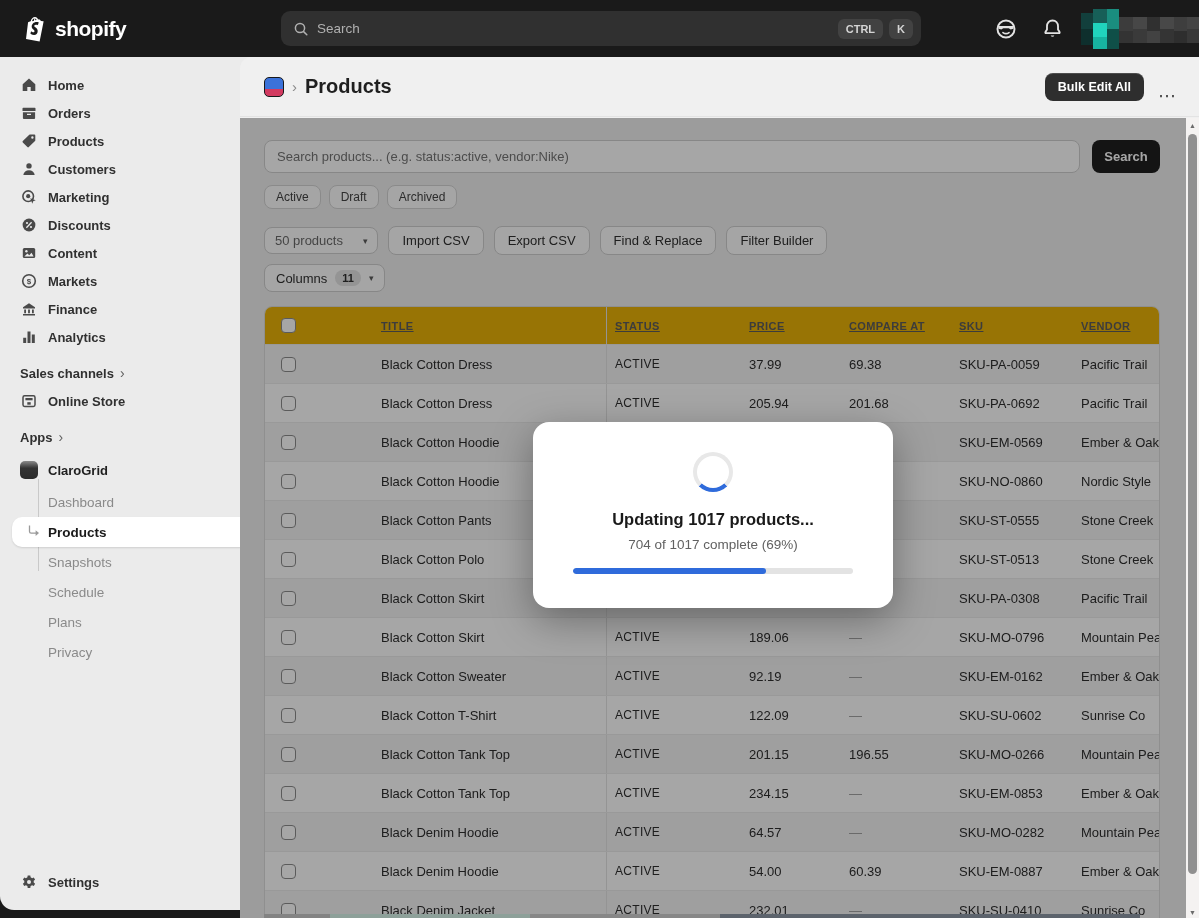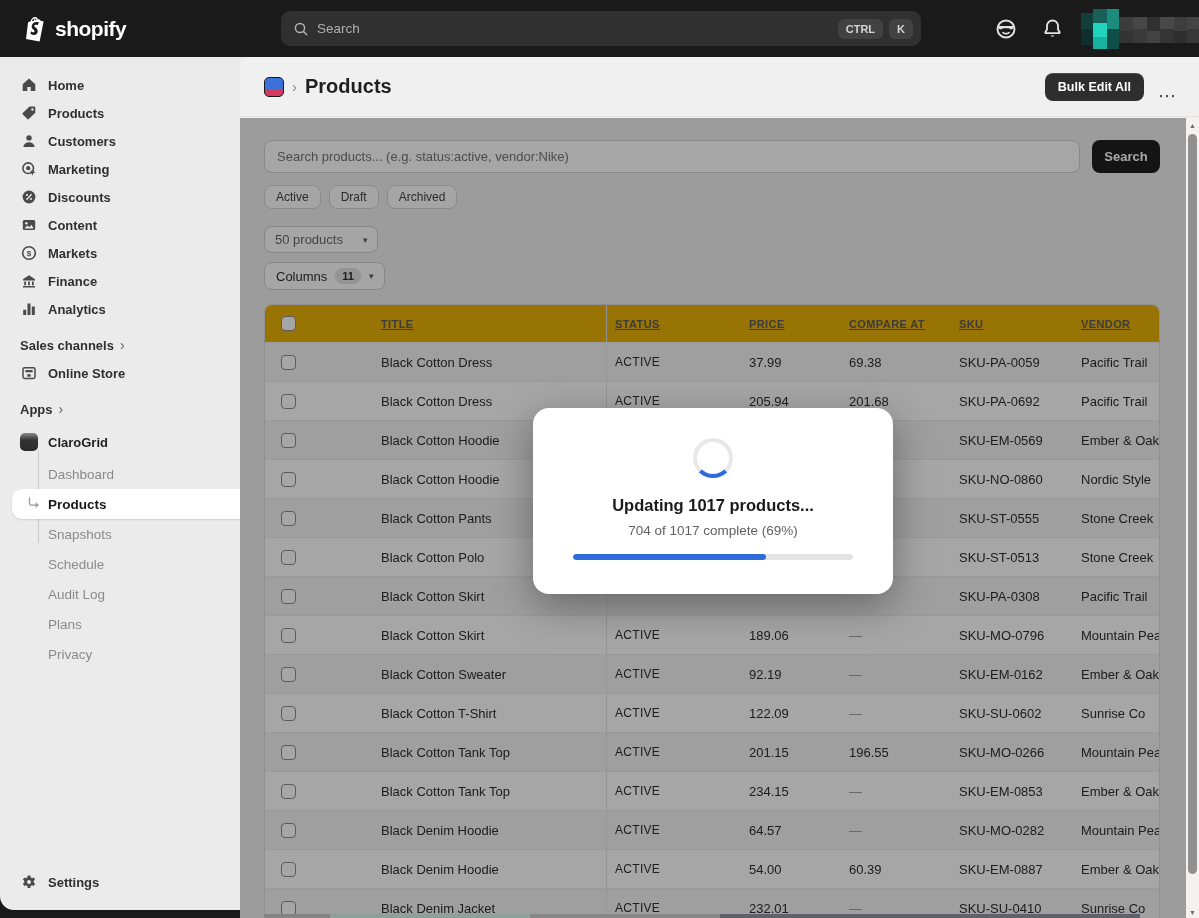--- a/index.html
+++ b/index.html
@@ -106,21 +106,21 @@
 
   .bottom-strip { position:absolute; left:24px; bottom:0; height:4px; display:flex; }
   .bottom-strip .s1 { width:66px; background:#c9c9c9; }
   .bottom-strip .s2 { width:200px; background:#d9f6ec; }
   .bottom-strip .s3 { width:190px; background:#cfcfcf; }
   .bottom-strip .s4 { width:420px; background:#8e99a6; }
 
   
   .overlay { position:absolute; left:0; top:61px; width:946px; height:800px;
     background:rgba(0,0,0,0.35); z-index:10; }
-  .modal { position:absolute; left:293px; top:351px; width:360px; height:186px; background:#fff;
+  .modal { position:absolute; left:293px; top:365px; width:360px; height:186px; background:#fff;
     border-radius:16px; box-shadow:0 12px 40px rgba(0,0,0,0.35); z-index:20;
     display:flex; flex-direction:column; align-items:center; }
   .spinner { margin-top:30px; width:40px; height:40px; border-radius:50%;
     border:4px solid #e8e8e8; border-bottom-color:#2f6bdb; animation:spin 1.1s linear infinite; }
   @keyframes spin { to { transform:rotate(360deg); } }
   .modal-title { margin-top:18px; font-size:16.5px; font-weight:700; color:#1a1a1a; }
   .modal-sub { margin-top:8px; font-size:13.5px; color:#616161; }
   .pbar { margin-top:16px; width:280px; height:6px; background:#e3e3e3; border-radius:3px; overflow:hidden; }
   .pfill { height:100%; background:#2f6bdb; border-radius:3px; }
 
@@ -197,20 +197,28 @@
 
       <div class="nav-item">
         <span class="nicon">
           <svg width="16" height="16" viewBox="0 0 16 16">
             <path fill="currentColor" d="M8 1.6 14.3 7.2V14H9.7v-3.9H6.3V14H1.7V7.2Z"></path>
           </svg>
         </span>
         <span>Home</span>
       </div>
 
+      <div class="nav-item">
+        <span class="nicon">
+          <svg width="16" height="16" viewBox="0 0 16 16">
+            <path fill="currentColor" d="M2.2 2.8h11.6a.7.7 0 0 1 .7.7V6H1.5V3.5a.7.7 0 0 1 .7-.7ZM1.9 7.2h12.2V13a1 1 0 0 1-1 1H2.9a1 1 0 0 1-1-1Zm4.1 1.5V10h4V8.7Z"></path>
+          </svg>
+        </span>
+        <span>Orders</span>
+      </div>
 
       <div class="nav-item">
         <span class="nicon">
           <svg width="16" height="16" viewBox="0 0 16 16">
             <path fill="currentColor" fill-rule="evenodd" d="M8.7 1.6h4.6a1 1 0 0 1 1 1v4.6a1 1 0 0 1-.3.7l-6.2 6.2a1 1 0 0 1-1.4 0L1.8 9.5a1 1 0 0 1 0-1.4L8 1.9a1 1 0 0 1 .7-.3Zm2.7 4.1a1.2 1.2 0 1 0 0-2.4 1.2 1.2 0 0 0 0 2.4Z"></path>
           </svg>
         </span>
         <span>Products</span>
       </div>
 
@@ -330,24 +338,20 @@
       <div class="sub-item">
 
         <span>Snapshots</span>
       </div>
 
       <div class="sub-item">
 
         <span>Schedule</span>
       </div>
 
-      <div class="sub-item">
-
-        <span>Audit Log</span>
-      </div>
 
       <div class="sub-item">
 
         <span>Plans</span>
       </div>
 
       <div class="sub-item">
 
         <span>Privacy</span>
       </div>
@@ -386,20 +390,27 @@
 
       <span class="chip">Active</span>
           <span class="chip">Draft</span>
           <span class="chip">Archived</span>
         </div>
       <div class="tool-row">
         <span class="select-box">
           <span>50 products</span>
           <span class="small-chev">▾</span>
         </span>
+        <span style="display:flex;gap:10px">
+
+        <button class="tool-btn">Import CSV</button>
+            <button class="tool-btn">Export CSV</button>
+            <button class="tool-btn">Find &amp; Replace</button>
+            <button class="tool-btn">Filter Builder</button>
+          </span>
       </div>
       <div class="columns-row">
         <span class="columns-btn">
           <span>Columns</span>
           <span class="col-badge">11</span>
           <span class="small-chev">▾</span>
         </span>
       </div>
 
       <div class="table">

